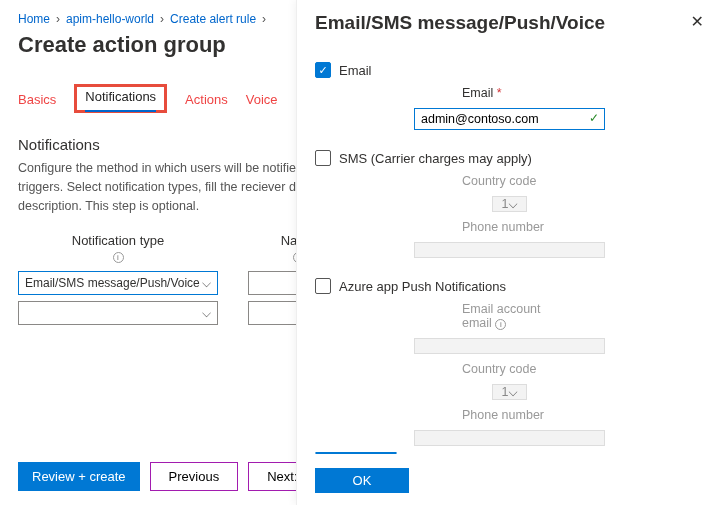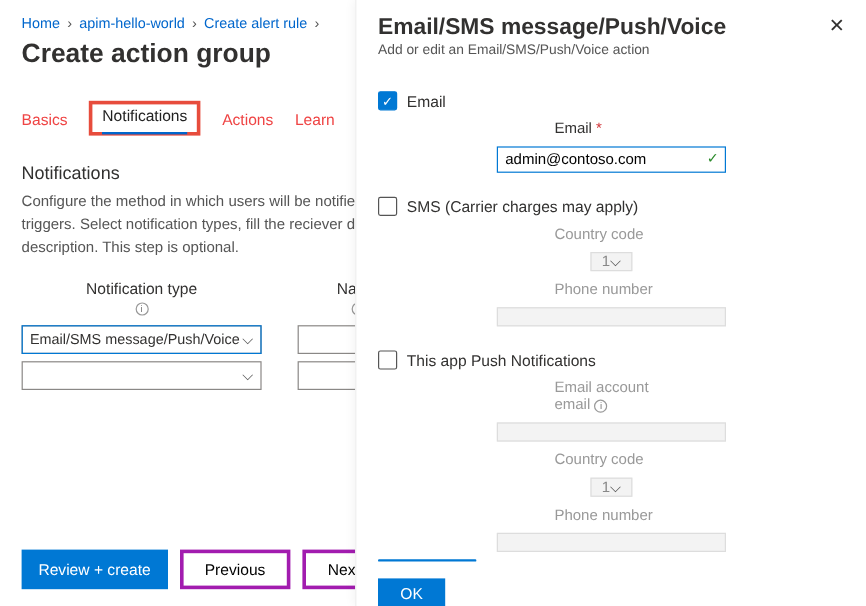--- a/index.html
+++ b/index.html
@@ -19,21 +19,21 @@
   .cols { display: flex; gap: 30px; margin-top: 18px; }
   .col-label { font-size: 13px; display: flex; align-items: center; gap: 4px; flex-direction: column; }
   .info-icon { width: 11px; height: 11px; border: 1px solid #999; border-radius: 50%; display:inline-flex; align-items:center; justify-content:center; font-size:8px; color:#777; }
   .stack { display: flex; flex-direction: column; gap: 6px; margin-top: 8px; }
   .select, .text-input { height: 24px; border: 1px solid #8a8886; background:#fff; font-size: 12px; padding: 0 6px; display:flex; align-items:center; justify-content:space-between;}
   .select.active { outline: 1.5px solid #0078d4; outline-offset:-1px;}
   .select { width: 200px; }
   .nm { width: 100px; }
   .footer-btns { position: absolute; bottom: 14px; left: 18px; display:flex; gap:10px; }
   .btn-primary { background:#0078d4; color:#fff; border:none; padding: 6px 14px; font-size:13px; }
-  .btn-sec { background:#fff; border:3px solid #a21caf; padding: 6px 18px; font-size:13px; }
+  .btn-sec { background:#fff; border:1px solid #a21caf; padding: 6px 18px; font-size:13px; }
   .chev::after{content:"⌵"; font-size:12px;color:#555;}
   
   .blade { position:absolute; top:0; right:0; width:426px; height:505px; background:#fff; border-left:1px solid #eee; box-shadow:-2px 0 8px rgba(0,0,0,.05); padding:12px 18px 14px 18px; display:flex; flex-direction:column;}
   .blade-head { display:flex; justify-content:space-between; align-items:flex-start; }
   .blade-title { font-size:19px; font-weight:600;}
   .blade-sub { font-size:11.5px; color:#555; margin-top:2px;}
   .close-x { font-size:16px; cursor:pointer; }
   .section-cb { display:flex; align-items:center; gap:8px; margin-top:28px; font-size:13px;}
   .section-cb.tight { margin-top:20px; }
   .cb { width:16px;height:16px;border:1px solid #555;display:inline-flex;align-items:center;justify-content:center;border-radius:2px;}
@@ -45,21 +45,21 @@
   .blade-input { flex:1; height:22px; border:1.5px solid #0078d4; font-size:12.5px; padding:0 22px 0 6px;}
   .blade-input.disabled { border:1px solid #ddd; background:#f3f3f3; color:#888; }
   .blade-select { flex:1; height:22px; border:1px solid #ddd; background:#f3f3f3; display:flex;align-items:center;justify-content:space-between;padding:0 8px;color:#888;font-size:12.5px;}
   .input-wrap{position:relative;flex:1;display:flex;}
   .valid-check{position:absolute;right:6px;top:3px;color:#2a8a2a;font-size:12px;}
   .schema-row { margin-top:20px; font-size:12.5px; display:flex; gap:6px; align-items:center;}
   .toggle { margin-top:6px; width:82px; height:20px; border:1px solid #0078d4; border-radius:10px; display:flex; overflow:hidden; font-size:11px;}
   .toggle span { flex:1; display:flex; align-items:center; justify-content:center;}
   .toggle .on { color:#0078d4; }
   .toggle .off { background:#be185d; color:#fff; border-radius:10px; }
-  .ok-btn { margin-top:14px; width:56px; background:#0078d4; color:#fff;border:none;padding:5px 0;font-size:13px;}
+  .ok-btn { margin-top:14px; width:94px; background:#0078d4; color:#fff;border:none;padding:5px 0;font-size:13px;}
 </style>
 </head>
 <body>
 
 <div class="main-pane">
   <div class="breadcrumb">
     <a>Home</a>
       <span class="sep">›</span>
     <a>apim-hello-world</a>
       <span class="sep">›</span>
@@ -67,21 +67,21 @@
       <span class="sep">›</span>
   </div>
   <div class="page-title">Create action group</div>
 
   <div class="tabs">
     <span class="tab">Basics</span>
     <span class="tab-ring">
       <span class="tab sel">Notifications</span>
     </span>
     <span class="tab">Actions</span>
-    <span class="tab">Learn</span>
+    <span class="tab">Voice</span>
     <span class="tab">Review + create</span>
   </div>
 
   <div class="section-title">Notifications</div>
   <div class="section-desc">Configure the method in which users will be notified when the action group triggers. Select notification types, fill the reciever details and add a unique description. This step is optional.</div>
 
   <div class="cols">
     <div>
       <div class="col-label">
         <span>Notification type</span>
@@ -116,21 +116,20 @@
     <button class="btn-primary">Review + create</button>
     <button class="btn-sec">Previous</button>
     <button class="btn-sec">Next: Actions &gt;</button>
   </div>
 </div>
 
 <div class="blade">
   <div class="blade-head">
     <div>
       <div class="blade-title">Email/SMS message/Push/Voice</div>
-      <div class="blade-sub">Add or edit an Email/SMS/Push/Voice action</div>
     </div>
     <div class="close-x">✕</div>
   </div>
 
   <div class="section-cb">
     <span class="cb checked">✓</span>
     <span>Email</span>
   </div>
   <div class="field-row">
     <span class="field-label"><span>Email</span> <span class="req">*</span></span>
@@ -150,21 +149,21 @@
         <span>1</span>
       </div>
   </div>
   <div class="field-row">
     <span class="field-label muted">Phone number</span>
     <input class="blade-input disabled" value="" style="">
   </div>
 
   <div class="section-cb tight">
     <span class="cb"></span>
-    <span>This app Push Notifications</span>
+    <span>Azure app Push Notifications</span>
   </div>
   <div class="field-row">
     <span class="field-label muted"><span>Email account email</span> <span class="info-icon">i</span></span>
     <input class="blade-input disabled" value="" style="">
   </div>
 
   <div class="field-row">
     <span class="field-label muted">Country code</span>
     <div class="blade-select chev">
         <span>1</span>

